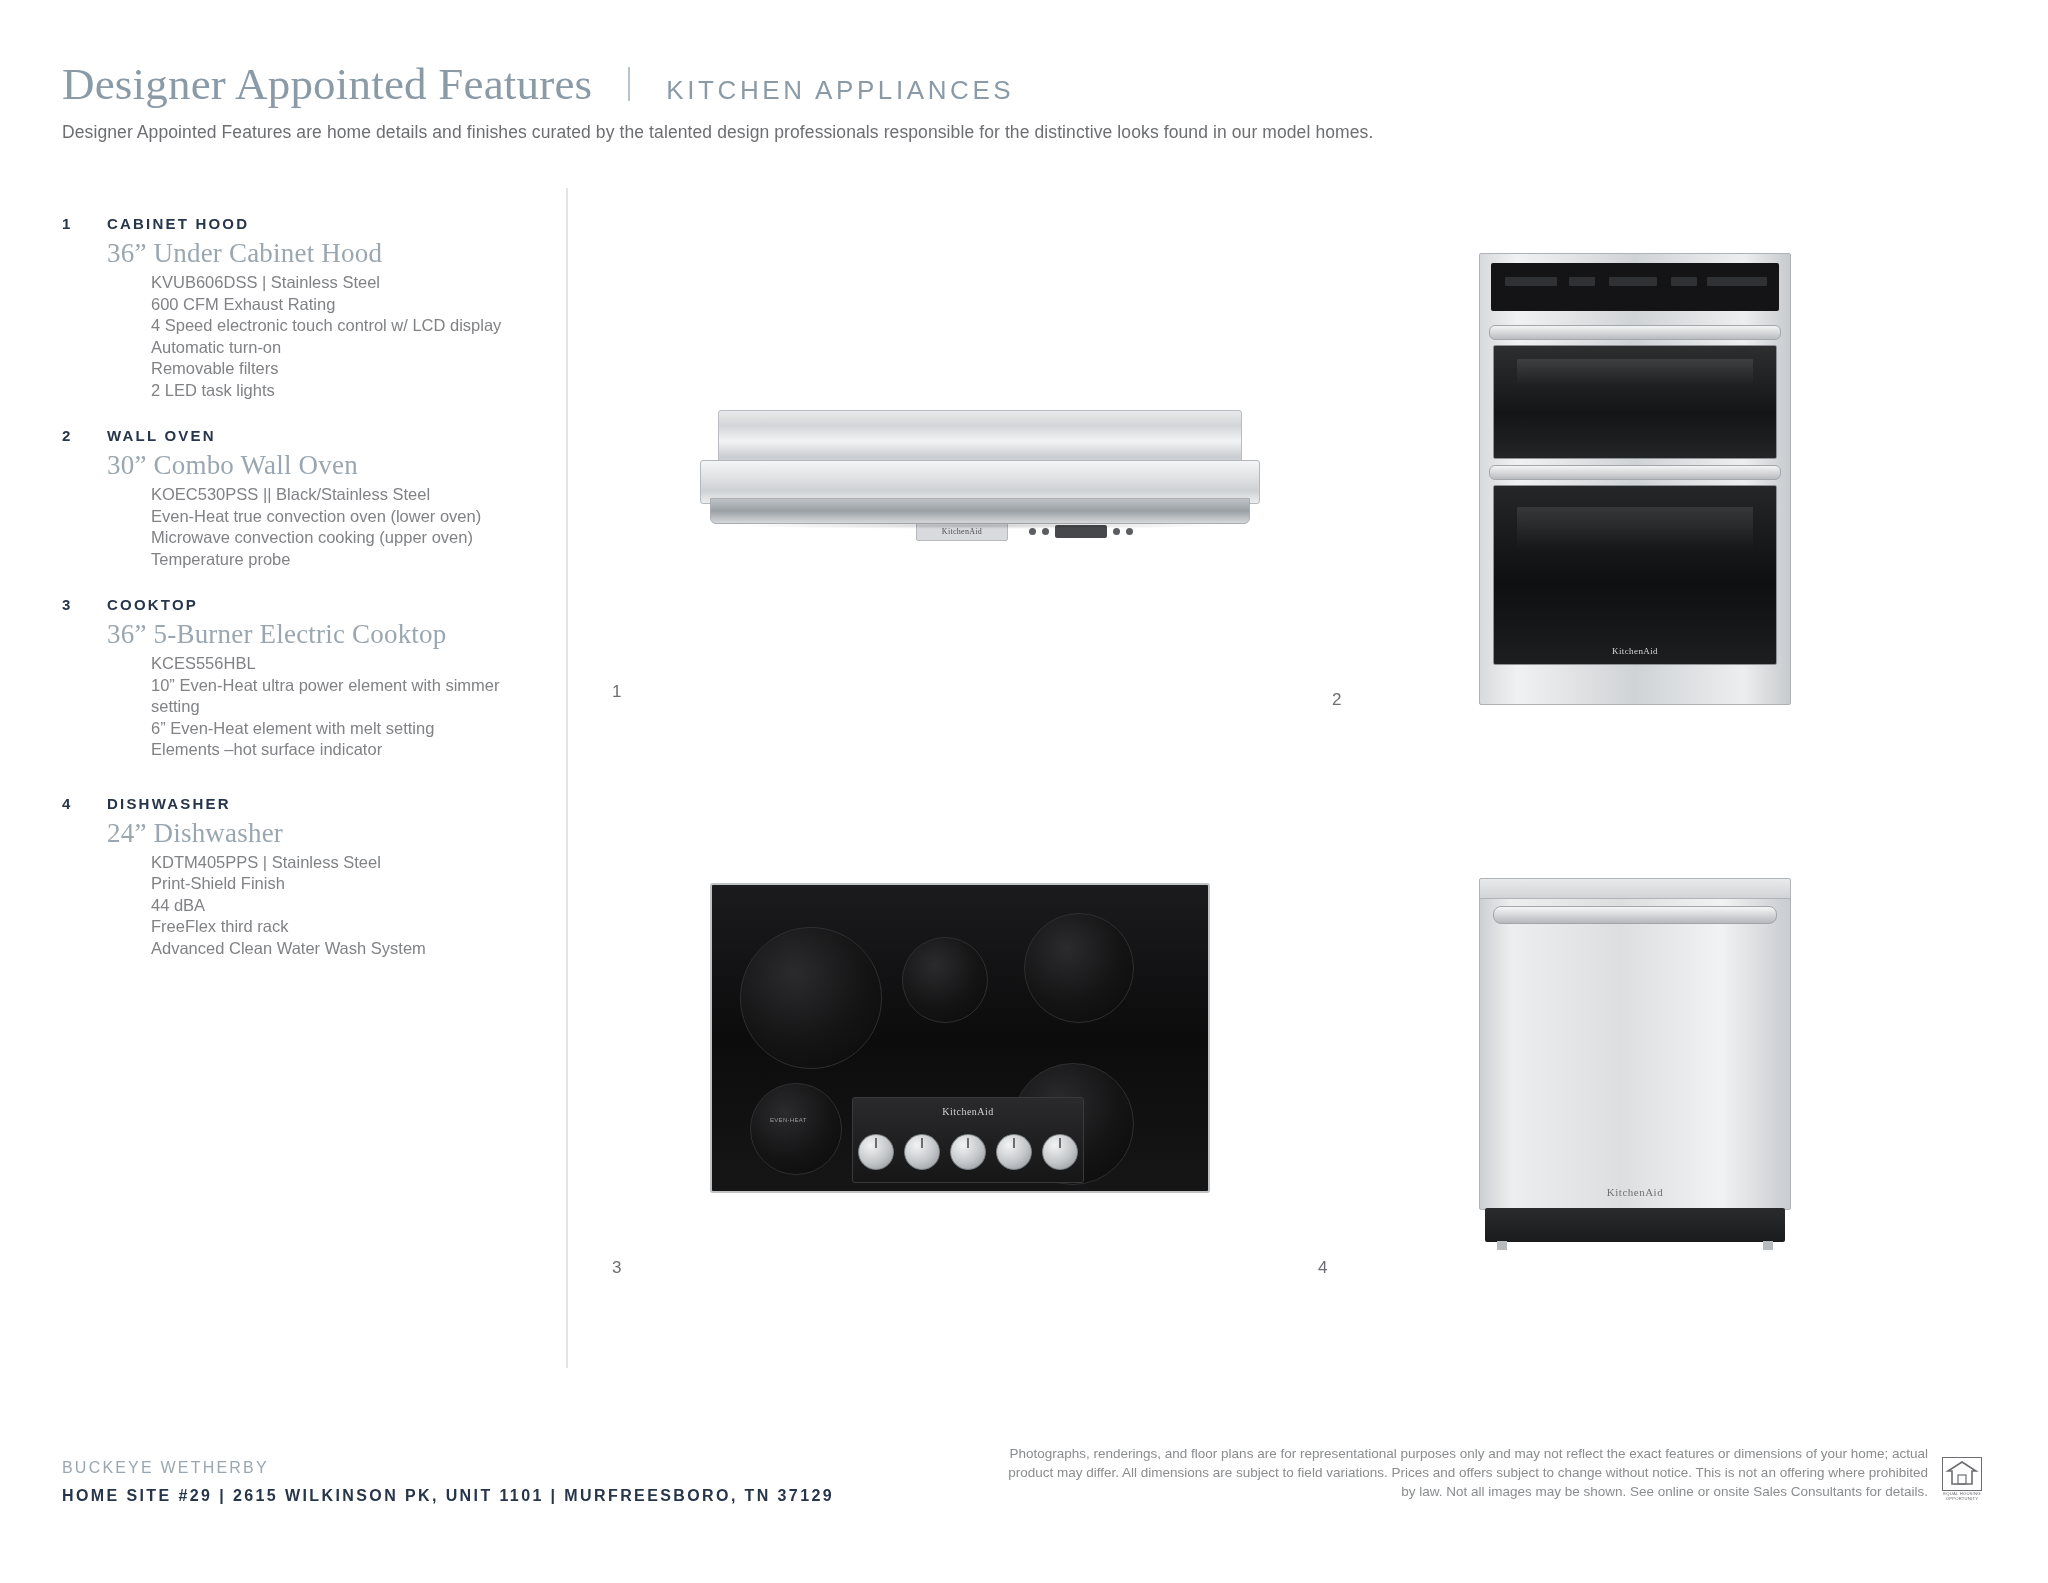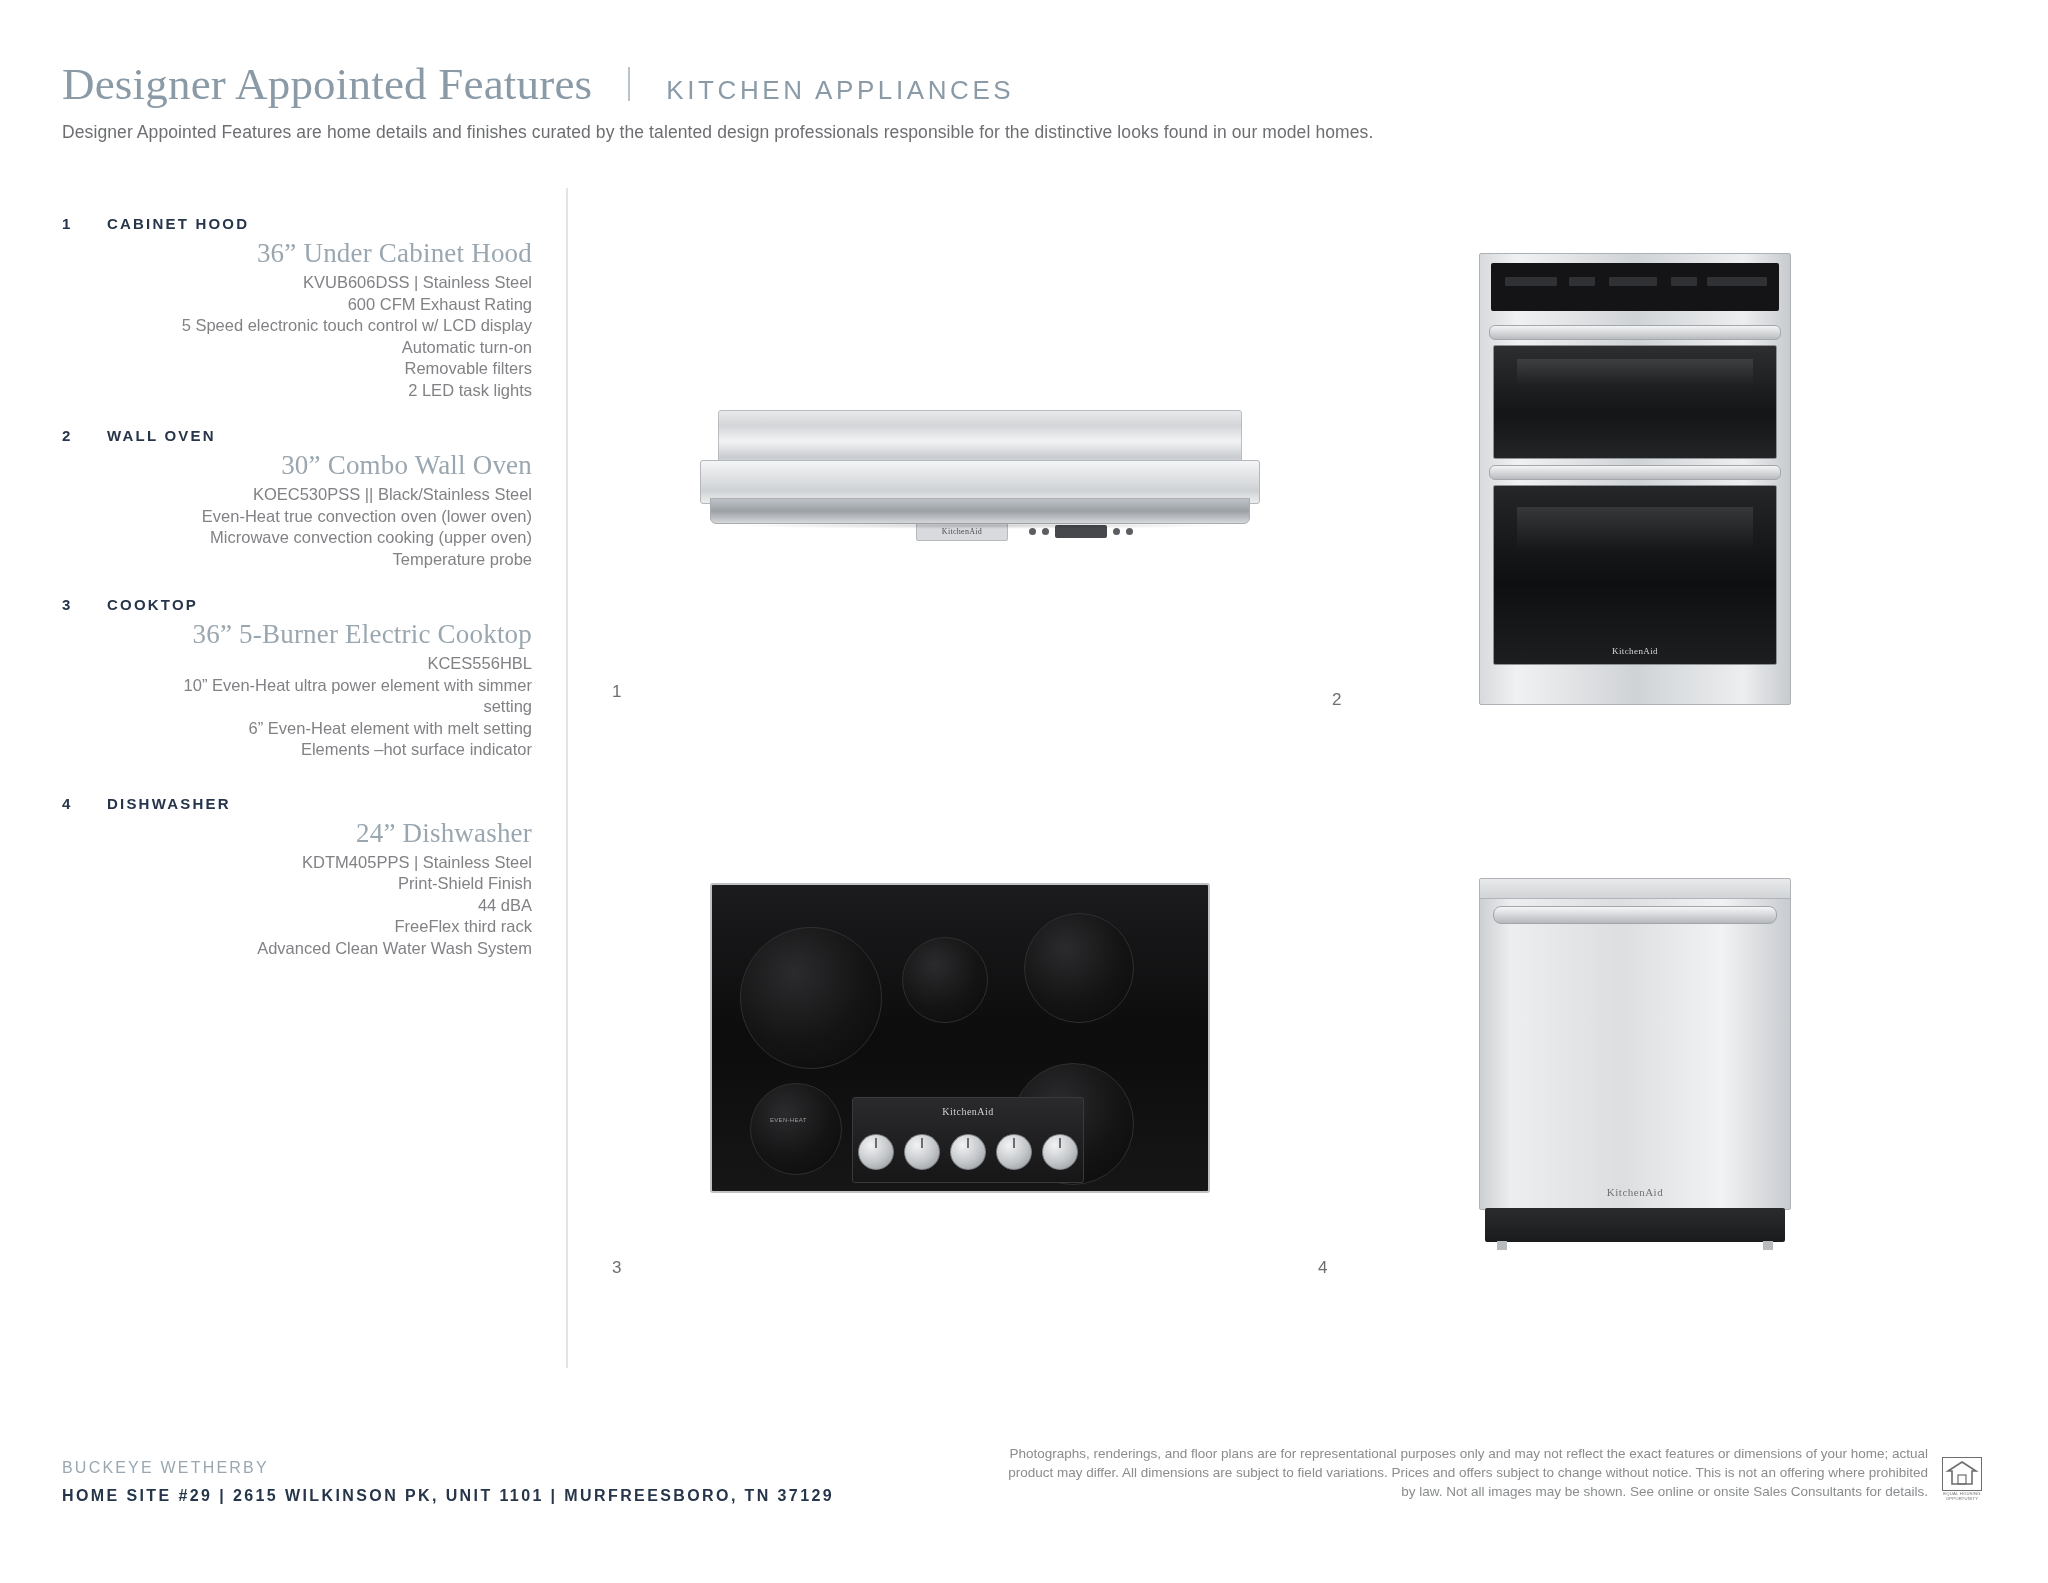--- a/index.html
+++ b/index.html
@@ -94,21 +94,20 @@
   }
   .spec-cat {
     font-size: 15px;
     font-weight: bold;
     color: #26354a;
     letter-spacing: 2.2px;
   }
   .spec-body {
     margin-left: 45px;
     margin-top: 6px;
-    text-align: right;
   }
   .spec-name {
     font-family: "Liberation Serif", serif;
     font-size: 27px;
     color: #9aa7b0;
     margin-bottom: 3px;
     letter-spacing: 0.2px;
   }
   .spec-line {
     font-size: 16.5px;
@@ -309,21 +308,21 @@
 
     <div class="spec-block">
       <div class="spec-head">
         <span class="spec-num">1</span>
         <span class="spec-cat">CABINET HOOD</span>
       </div>
       <div class="spec-body">
         <div class="spec-name">36” Under Cabinet Hood</div>
         <div class="spec-line">KVUB606DSS | Stainless Steel</div>
         <div class="spec-line">600 CFM Exhaust Rating</div>
-        <div class="spec-line">5 Speed electronic touch control w/ LCD display</div>
+        <div class="spec-line">4 Speed electronic touch control w/ LCD display</div>
         <div class="spec-line">Automatic turn-on</div>
         <div class="spec-line">Removable filters</div>
         <div class="spec-line">2 LED task lights</div>
       </div>
     </div>
 
     <div class="spec-block">
       <div class="spec-head">
         <span class="spec-num">2</span>
         <span class="spec-cat">WALL OVEN</span>

